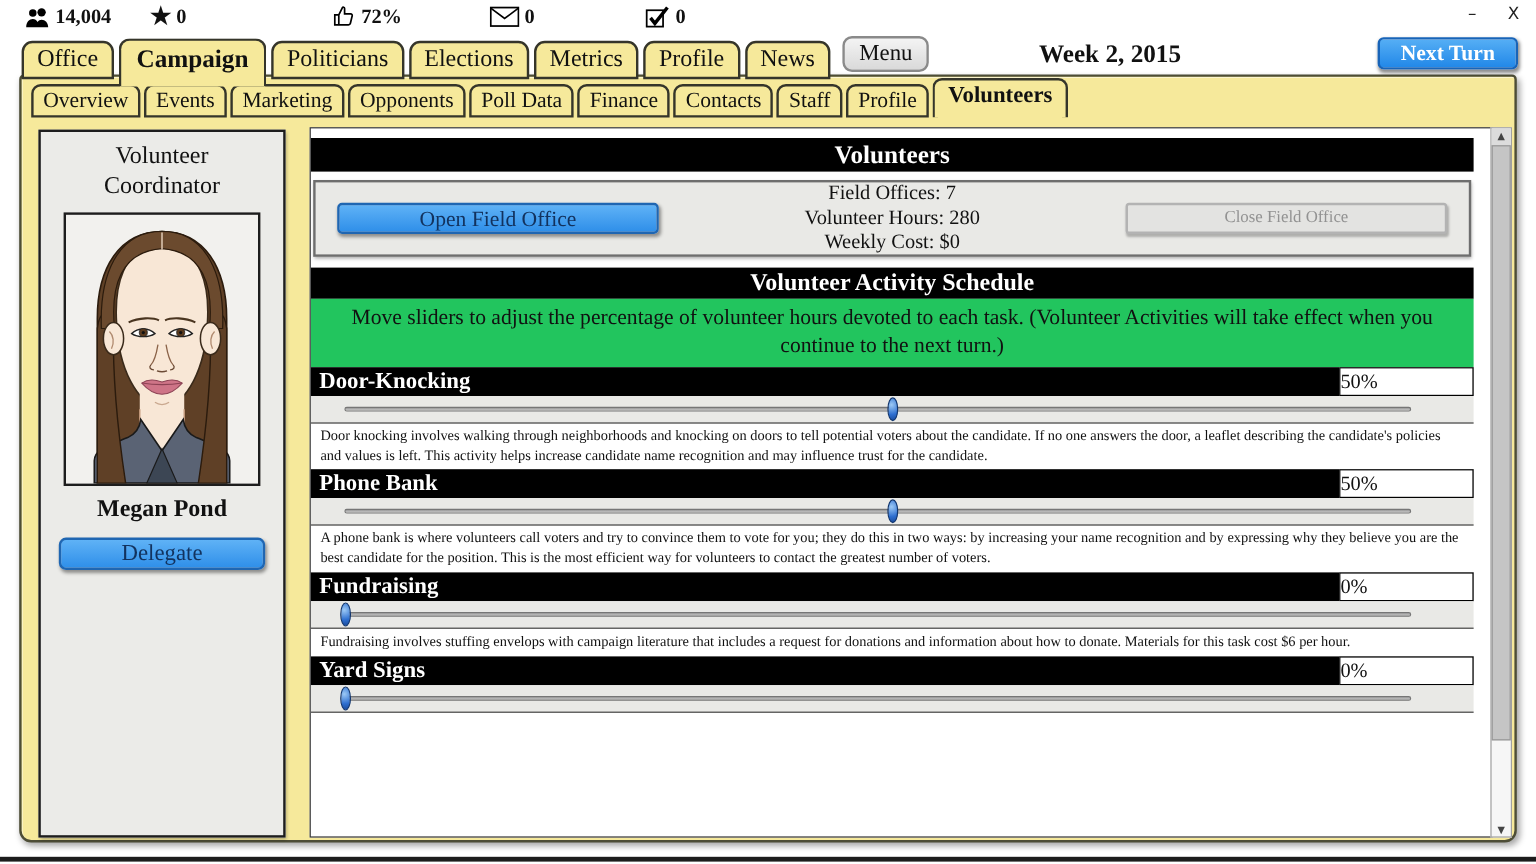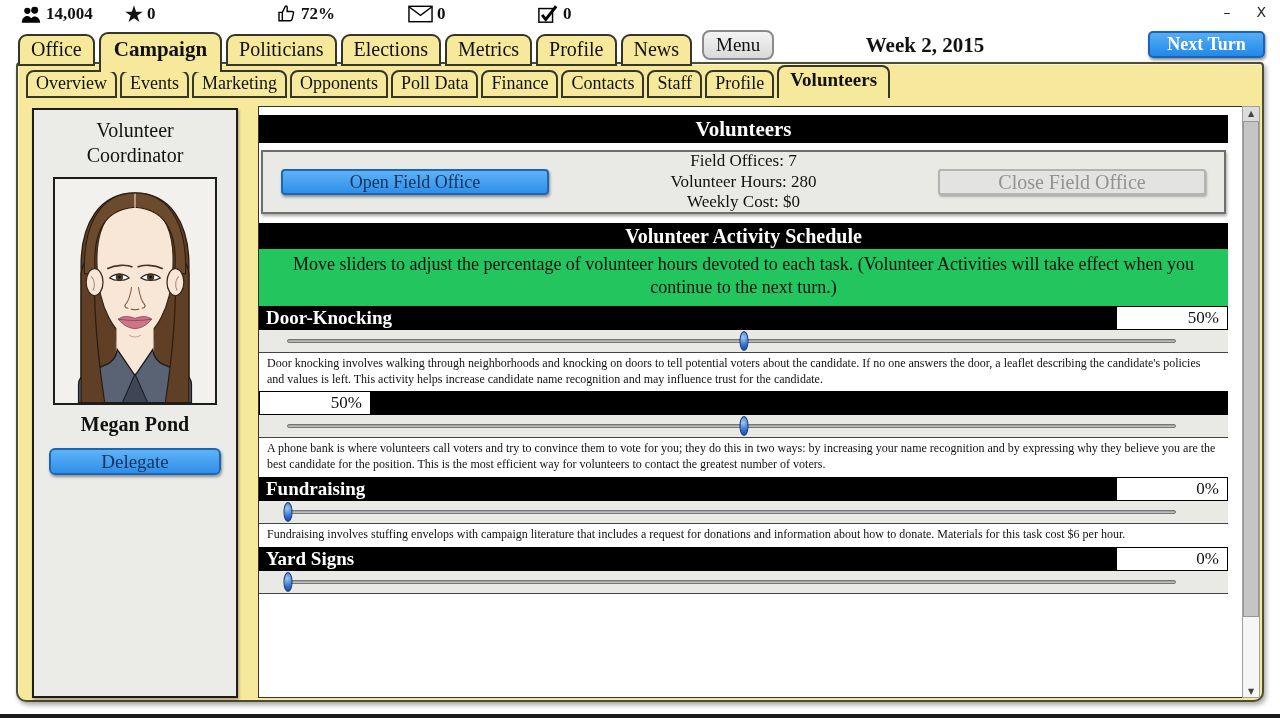--- a/index.html
+++ b/index.html
@@ -75,30 +75,30 @@
   .field-panel { margin:7px 2px 9px; height:64px; background:#e9e9e6; border:2px solid #6e6e6e;
                  box-shadow:1px 2px 3px rgba(0,0,0,.35); display:flex; align-items:center; }
   .open-btn { width:268px; height:26px; margin-left:18px;
               background:linear-gradient(#5fb2f6,#2f8fe9); border:2px solid #1f66b2;
               border-radius:4px; color:#12325e; font-size:18px;
               font-family:"Liberation Serif", serif;
               box-shadow:1px 2px 3px rgba(0,0,0,.4); cursor:pointer; }
   .field-stats { flex:1; text-align:center; font-size:17px; line-height:1.22; }
   .close-btn { width:268px; height:26px; margin-right:18px;
                background:#e3e3e1; border:2px solid #b3b3b3; border-radius:3px;
-               color:#929292; font-size:20px; font-family:"Liberation Serif", serif;
+               color:#929292; font-size:14px; font-family:"Liberation Serif", serif;
                box-shadow:1px 2px 2px rgba(0,0,0,.25); }
 
   .instructions { background:#22c55e; text-align:center; font-size:18px; line-height:1.3;
                   padding:4px 10px 6px; }
 
   .act-bar { height:24px; background:#000; display:flex; align-items:stretch; }
   .act-name { color:#fff; font-weight:bold; font-size:19px; line-height:24px; padding-left:7px; flex:1; }
   .act-pct { width:112px; background:#fff; color:#111; font-size:17px; line-height:22px;
-             text-align:right; padding-right:8px; border:1px solid #000; }
+             padding-right:8px; border:1px solid #000; }
   .act-slider { position:relative; height:23px; background:#e9e9e6; border-bottom:1px solid #444; cursor:pointer; }
   .track { position:absolute; left:28px; right:52px; top:9px; height:4px;
            background:linear-gradient(#9a9a9a,#c9c9c9); border:1px solid #767676; border-radius:2px; }
   .thumb { position:absolute; top:1px; width:9px; height:20px; border-radius:50% / 48%;
            background:radial-gradient(circle at 35% 30%, #9cc9f5, #2e6fd0 60%, #1a4a9a);
            border:1px solid #10356e; transform:translateX(-50%); cursor:grab; }
   .act-desc { background:#fff; font-size:12px; line-height:1.32; padding:3px 8px 4px; }
 
   
   .scrollbar { position:absolute; left:1224px; top:42px; width:18px; height:592px;
@@ -264,20 +264,21 @@
         </div>
         <div class="act-slider">
           <div class="track"></div>
           <div class="thumb" style="left: 50%;"></div>
         </div>
         <div class="act-desc">Door knocking involves walking through neighborhoods and knocking on doors to tell potential voters about the candidate. If no one answers the door, a leaflet describing the candidate's policies and values is left. This activity helps increase candidate name recognition and may influence trust for the candidate.</div>
       </div>
 
       <div>
         <div class="act-bar">
+          <span class="act-name">Phone Bank</span>
           <span class="act-pct">50%</span>
         </div>
         <div class="act-slider">
           <div class="track"></div>
           <div class="thumb" style="left: 50%;"></div>
         </div>
         <div class="act-desc">A phone bank is where volunteers call voters and try to convince them to vote for you; they do this in two ways: by increasing your name recognition and by expressing why they believe you are the best candidate for the position. This is the most efficient way for volunteers to contact the greatest number of voters.</div>
       </div>
 
       <div>

